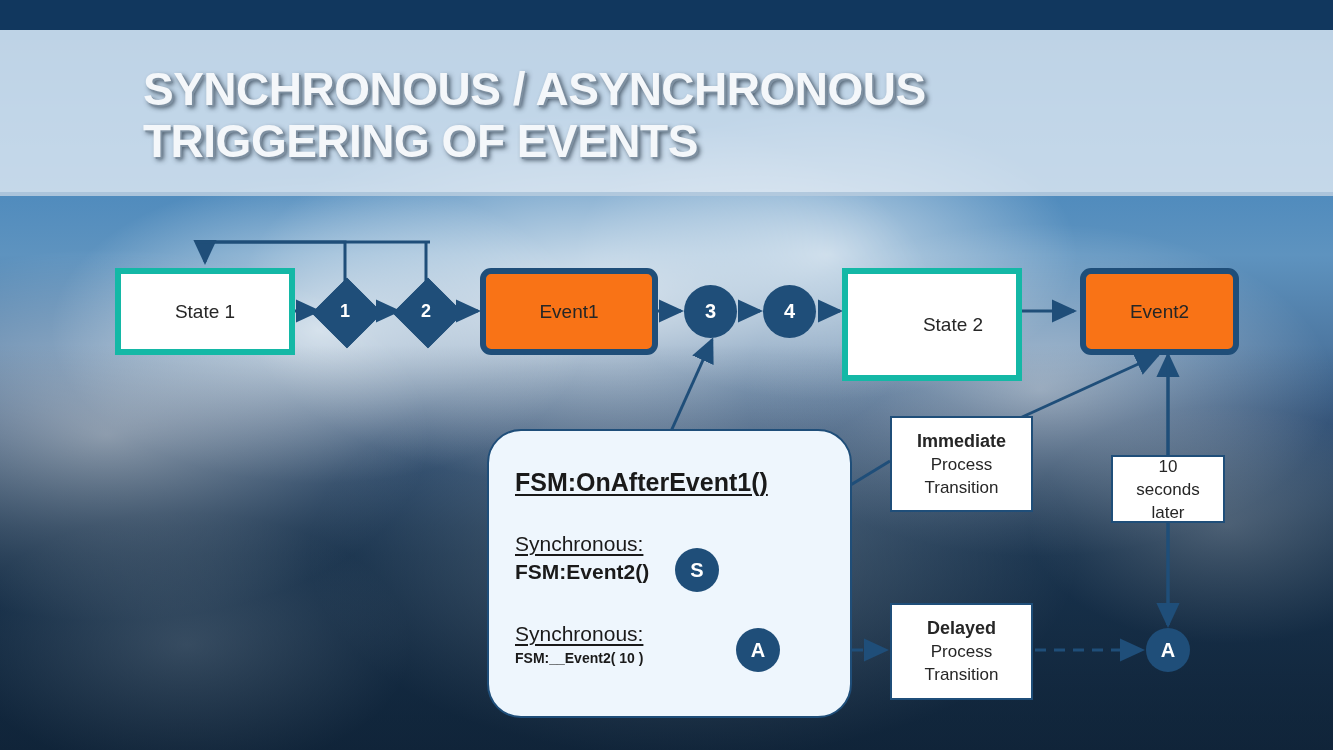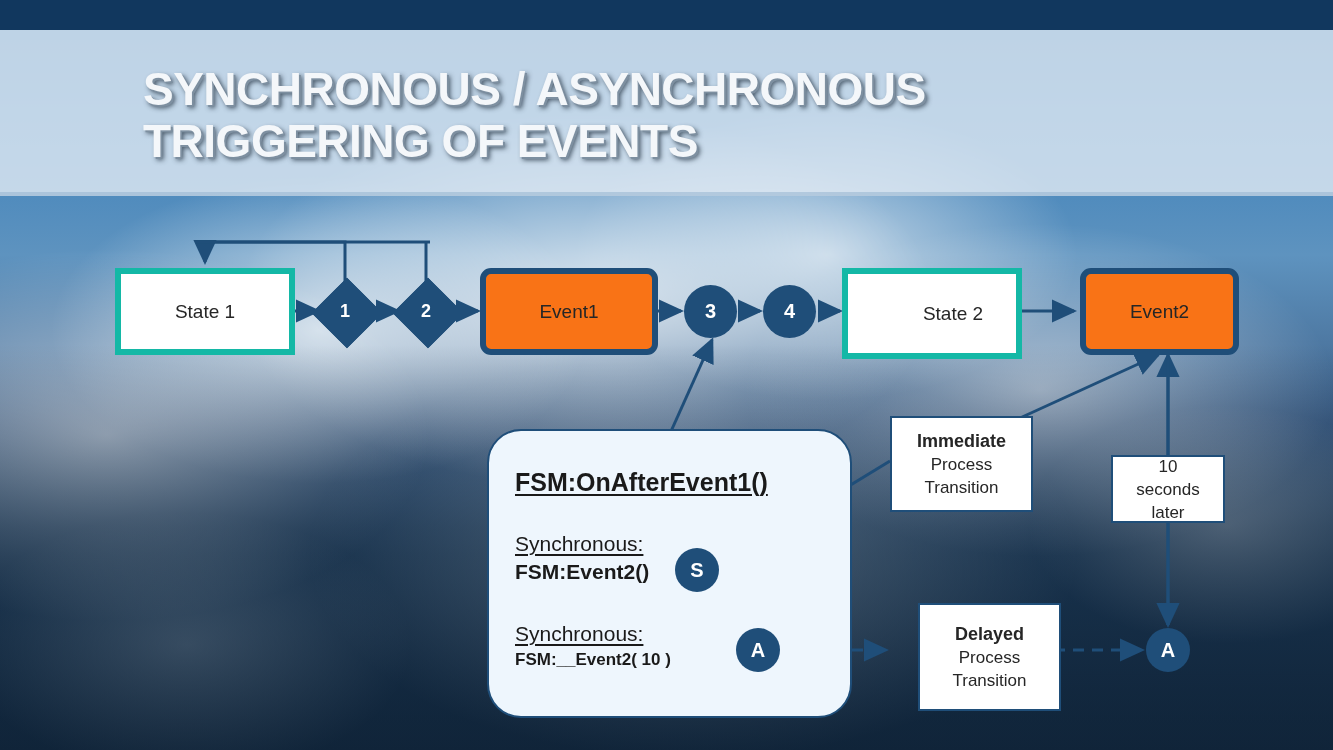--- a/index.html
+++ b/index.html
@@ -120,21 +120,21 @@
   </svg>
 
   <div class="node state" style="left:115px;top:268px;width:180px;height:87px;">
     <span>State 1</span>
   </div>
 
   <div class="node event" style="left:480px;top:268px;width:178px;height:87px;">
     <span>Event1</span>
   </div>
 
-  <div class="node state" style="left:842px;top:268px;width:180px;height:91px;padding-left:42px;">
+  <div class="node state" style="left:842px;top:268px;width:180px;height:113px;padding-left:42px;">
     <span>State 2</span>
   </div>
 
   <div class="node event" style="left:1080px;top:268px;width:159px;height:87px;">
     <span>Event2</span>
   </div>
 
   <div>
     <div class="dia" style="left:322px;top:288px;"></div>
     <div class="dia-lab" style="left:322px;top:288px;">1</div>
@@ -152,21 +152,21 @@
   </div>
 
   <div class="callout" style="left:487px;top:429px;width:365px;height:289px;"></div>
 
   <div class="fsm-t u" style="left:515px;top:468px;font-size:25px;font-weight:bold;">FSM:OnAfterEvent1()</div>
 
   <div class="fsm-t u" style="left:515px;top:532px;font-size:21px;">Synchronous:</div>
   <div class="fsm-t" style="left:515px;top:560px;font-size:21px;font-weight:bold;">FSM:Event2()</div>
 
   <div class="fsm-t u" style="left:515px;top:622px;font-size:21px;">Synchronous:</div>
-  <div class="fsm-t" style="left:515px;top:650px;font-size:17px;font-weight:bold;">FSM:__Event2( 10 )</div>
+  <div class="fsm-t" style="left:515px;top:650px;font-size:14px;font-weight:bold;">FSM:__Event2( 10 )</div>
 
   <div class="circ" style="left:675px;top:548px;width:44px;height:44px;font-size:20px;">
     <span>S</span>
   </div>
   <div class="circ" style="left:736px;top:628px;width:44px;height:44px;font-size:20px;">
     <span>A</span>
   </div>
   <div class="circ" style="left:1146px;top:628px;width:44px;height:44px;font-size:20px;">
     <span>A</span>
   </div>
@@ -176,19 +176,19 @@
     <span>Process</span>
     <span>Transition</span>
   </div>
 
   <div class="label-box" style="left:1111px;top:455px;width:114px;height:68px;">
     <span>10</span>
     <span>seconds</span>
     <span>later</span>
   </div>
 
-  <div class="label-box" style="left:890px;top:603px;width:143px;height:108px;margin-left:28px;">
+  <div class="label-box" style="left:890px;top:603px;width:143px;height:97px;">
     <span class="hd">Delayed</span>
     <span>Process</span>
     <span>Transition</span>
   </div>
 
 </div>
 
 </body></html>

